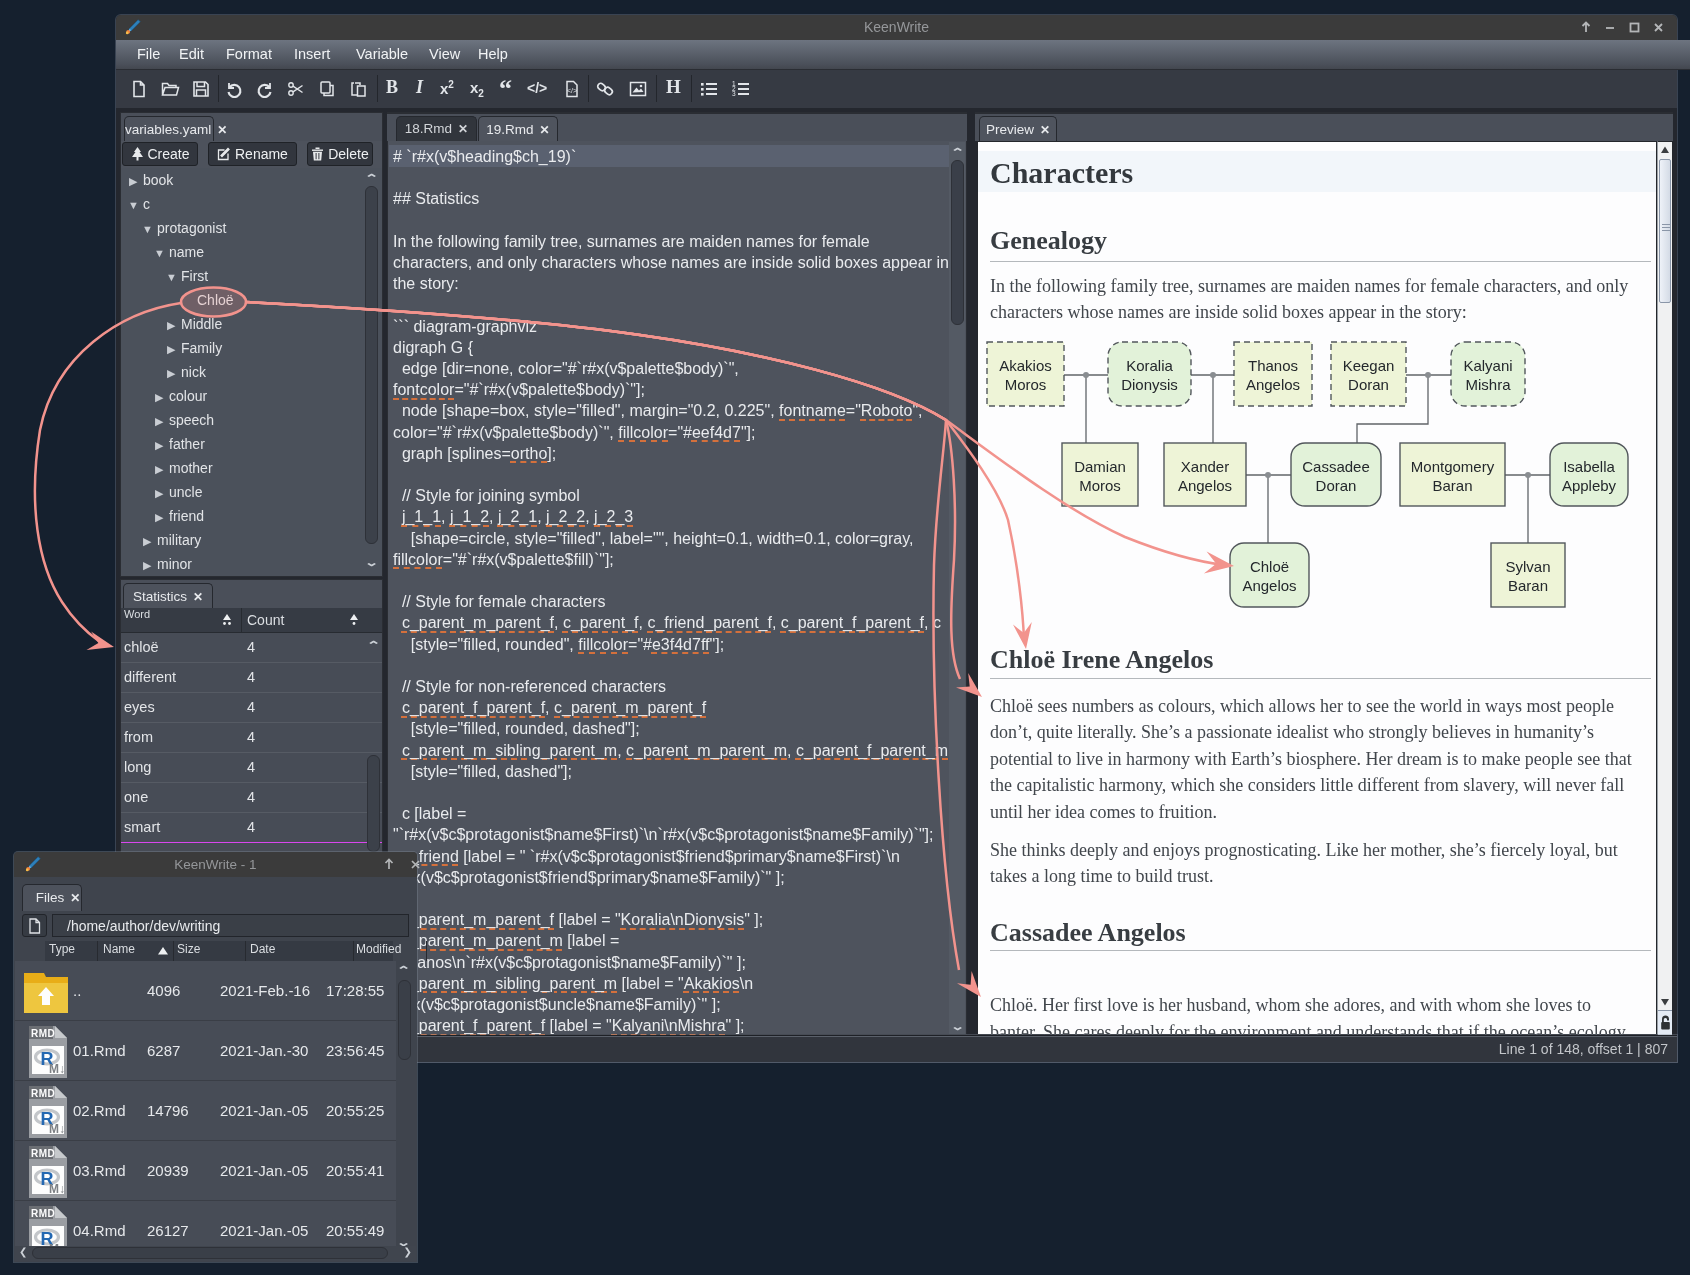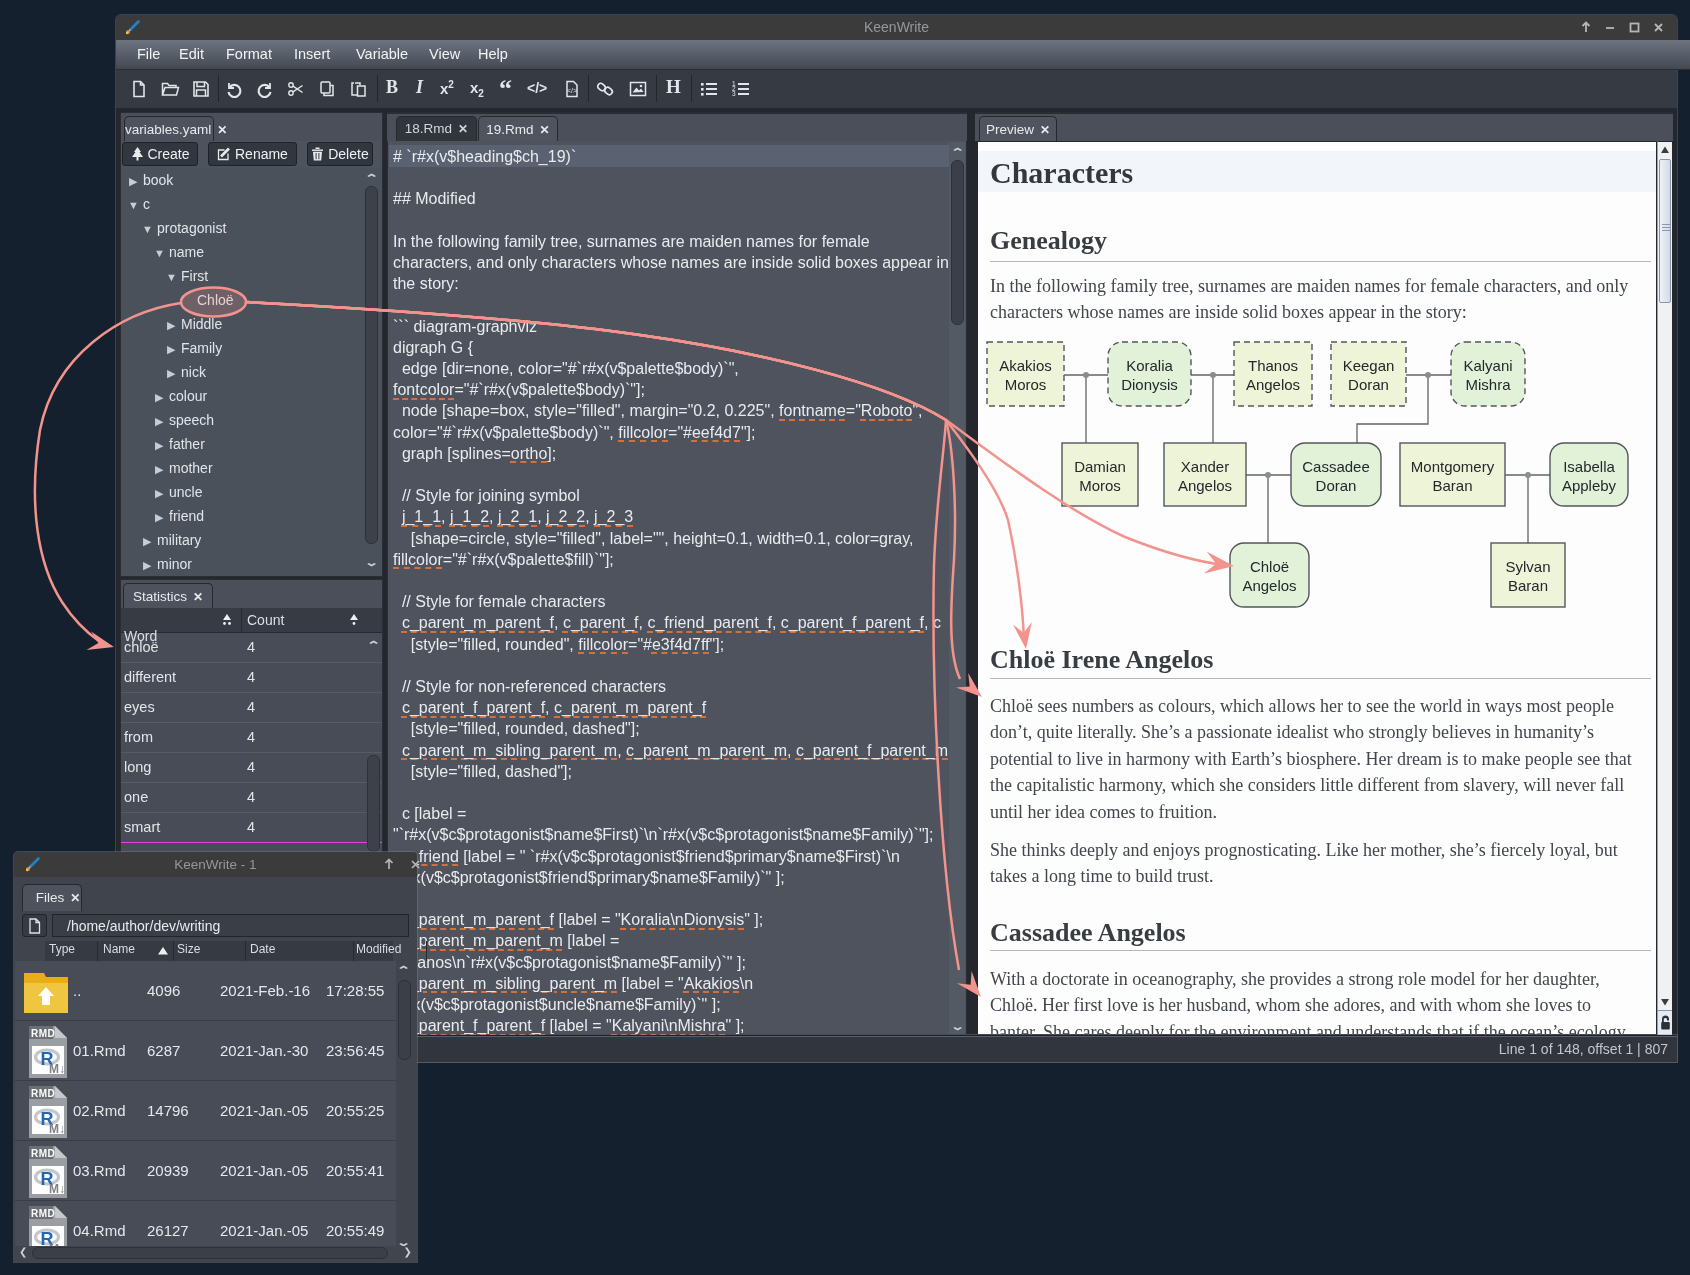--- a/index.html
+++ b/index.html
@@ -189,21 +189,21 @@
   </div>
 
 <div class="sb-chev" style="left:367px;top:172px;">⌃</div>
 <div class="abs" style="left:365px;top:186px;width:13px;height:358px;background:#3c414a;border:1px solid #2e3138;border-radius:6px;"></div>
 <div class="sb-chev" style="left:367px;top:556px;">⌄</div>
 
 <div class="abs" style="left:120px;top:579px;width:263px;height:456px;background:#474c56;border:1px solid #2a2d33;"></div>
 <div class="abs" style="left:121px;top:580px;width:261px;height:28px;background:#4a4f59;"></div>
 <div class="tab" style="left:123px;top:583px;width:90px;height:26px;line-height:25px;background:#4d525c;">Statistics<span class="x">✕</span></div>
 <div class="abs" style="left:121px;top:608px;width:261px;height:25px;background:#363b44;border-bottom:1px solid #272b31;">
-  <span class="abs" style="left:3px;top:20px;color:#dcdfe3;font-size:14px;">Word</span>
+  <span class="abs" style="left:3px;top:0;color:#dcdfe3;font-size:11px;">Word</span>
   <span class="abs" style="left:126px;top:4px;color:#dcdfe3;font-size:14px;">Count</span>
   <svg class="abs" style="left:99px;top:5px" width="14" height="15" viewBox="0 0 14 15">
       <path d="M7 1 L11 7 H3 Z" fill="#eef0f2"></path>
       <circle cx="4.5" cy="10.5" r="1.4" fill="#eef0f2"></circle>
       <circle cx="9.5" cy="10.5" r="1.4" fill="#eef0f2"></circle>
     </svg>
   <svg class="abs" style="left:226px;top:5px" width="14" height="15" viewBox="0 0 14 15">
       <path d="M7 1 L11 7 H3 Z" fill="#eef0f2"></path>
       <circle cx="7" cy="10.5" r="1.4" fill="#eef0f2"></circle>
     </svg>
@@ -246,21 +246,21 @@
 <div class="abs" style="left:387px;top:112px;width:580px;height:29px;background:#4a4f59;border-top:2px solid #2a2d33;"></div>
 <div class="tab" style="left:396px;top:116px;width:81px;height:25px;line-height:24px;background:#31353c;color:#d2d5d9;">18.Rmd<span class="x">✕</span></div>
 <div class="tab" style="left:478px;top:116px;width:80px;height:26px;line-height:25px;background:#4f545e;">19.Rmd<span class="x">✕</span></div>
 <div class="abs" id="edbody" style="left:387px;top:141px;width:580px;height:894px;background:#4e535d;border:1px solid #2a2d33;border-top:none;overflow:hidden;">
   <div class="abs" style="left:1px;top:4px;width:560px;height:22px;background:#5a6170;"></div>
 </div>
 
 <div class="abs" style="left:387px;top:141px;width:564px;height:894px;overflow:hidden;color:#e9ebee;font-size:16px;">
     <div style="position:absolute;left:6px;top:7.0px;white-space:pre;"># `r#x(v$heading$ch_19)`</div>
     <div style="position:absolute;left:6px;top:28.2px;white-space:pre;"></div>
-    <div style="position:absolute;left:6px;top:49.4px;white-space:pre;">## Modified</div>
+    <div style="position:absolute;left:6px;top:49.4px;white-space:pre;">## Statistics</div>
     <div style="position:absolute;left:6px;top:70.6px;white-space:pre;"></div>
     <div style="position:absolute;left:6px;top:91.8px;white-space:pre;">In the following family tree, surnames are maiden names for female</div>
     <div style="position:absolute;left:6px;top:113.0px;white-space:pre;">characters, and only characters whose names are inside solid boxes appear in</div>
     <div style="position:absolute;left:6px;top:134.2px;white-space:pre;">the story:</div>
     <div style="position:absolute;left:6px;top:155.4px;white-space:pre;"></div>
     <div style="position:absolute;left:6px;top:176.6px;white-space:pre;">``` diagram-graphviz</div>
     <div style="position:absolute;left:6px;top:197.8px;white-space:pre;">digraph G {</div>
     <div style="position:absolute;left:6px;top:219.0px;white-space:pre;">  edge [dir=none, color="#`r#x(v$palette$body)`",</div>
     <div style="position:absolute;left:6px;top:240.2px;white-space:pre;"><span style="text-decoration:underline dashed #d4703c 2px;text-underline-offset:3px;">fontcolor</span>="#`r#x(v$palette$body)`"];</div>
     <div style="position:absolute;left:6px;top:261.4px;white-space:pre;">  node [shape=box, style="filled", margin="0.2, 0.225", <span style="text-decoration:underline dashed #d4703c 2px;text-underline-offset:3px;">fontname</span>="<span style="text-decoration:underline dashed #d4703c 2px;text-underline-offset:3px;">Roboto</span>",</div>
@@ -315,21 +315,20 @@
     <div style="position:absolute;left:13px;top:537px;width:661px;height:1px;background:#b4b8bc;"></div>
     <div style="position:absolute;left:13px;top:555.0px;font-size:18px;color:#41464c;white-space:pre;">Chloë sees numbers as colours, which allows her to see the world in ways most people</div>
     <div style="position:absolute;left:13px;top:581.4px;font-size:18px;color:#41464c;white-space:pre;">don’t, quite literally. She’s a passionate idealist who strongly believes in humanity’s</div>
     <div style="position:absolute;left:13px;top:607.8px;font-size:18px;color:#41464c;white-space:pre;">potential to live in harmony with Earth’s biosphere. Her dream is to make people see that</div>
     <div style="position:absolute;left:13px;top:634.2px;font-size:18px;color:#41464c;white-space:pre;">the capitalistic harmony, which she considers little different from slavery, will never fall</div>
     <div style="position:absolute;left:13px;top:660.6px;font-size:18px;color:#41464c;white-space:pre;">until her idea comes to fruition.</div>
     <div style="position:absolute;left:13px;top:699.0px;font-size:18px;color:#41464c;white-space:pre;">She thinks deeply and enjoys prognosticating. Like her mother, she’s fiercely loyal, but</div>
     <div style="position:absolute;left:13px;top:725.4px;font-size:18px;color:#41464c;white-space:pre;">takes a long time to build trust.</div>
     <div style="position:absolute;left:13px;top:777px;font-size:26px;font-weight:bold;color:#383d42;text-align:center;">Cassadee Angelos</div>
     <div style="position:absolute;left:13px;top:809px;width:661px;height:1px;background:#b4b8bc;"></div>
-    <div style="position:absolute;left:13px;top:828.0px;font-size:18px;color:#41464c;white-space:pre;">With a doctorate in oceanography, she provides a strong role model for her daughter,</div>
     <div style="position:absolute;left:13px;top:854.4px;font-size:18px;color:#41464c;white-space:pre;">Chloë. Her first love is her husband, whom she adores, and with whom she loves to</div>
     <div style="position:absolute;left:13px;top:880.8px;font-size:18px;color:#41464c;white-space:pre;">banter. She cares deeply for the environment and understands that if the ocean’s ecology</div>
   </div>
 <svg class="abs" style="left:977px;top:330px" width="680" height="290" viewBox="0 0 680 290">
     <path d="M 87,45 L 131,45" stroke="#606468" stroke-width="1.3" fill="none"></path>
     <path d="M 109,45 L 109,113" stroke="#606468" stroke-width="1.3" fill="none"></path>
     <path d="M 214,45 L 257,45" stroke="#606468" stroke-width="1.3" fill="none"></path>
     <path d="M 236,45 L 236,113" stroke="#606468" stroke-width="1.3" fill="none"></path>
     <path d="M 429,45 L 474,45" stroke="#606468" stroke-width="1.3" fill="none"></path>
     <path d="M 451,45 L 451,94 L 380,94 L 380,113" stroke="#606468" stroke-width="1.3" fill="none"></path>

